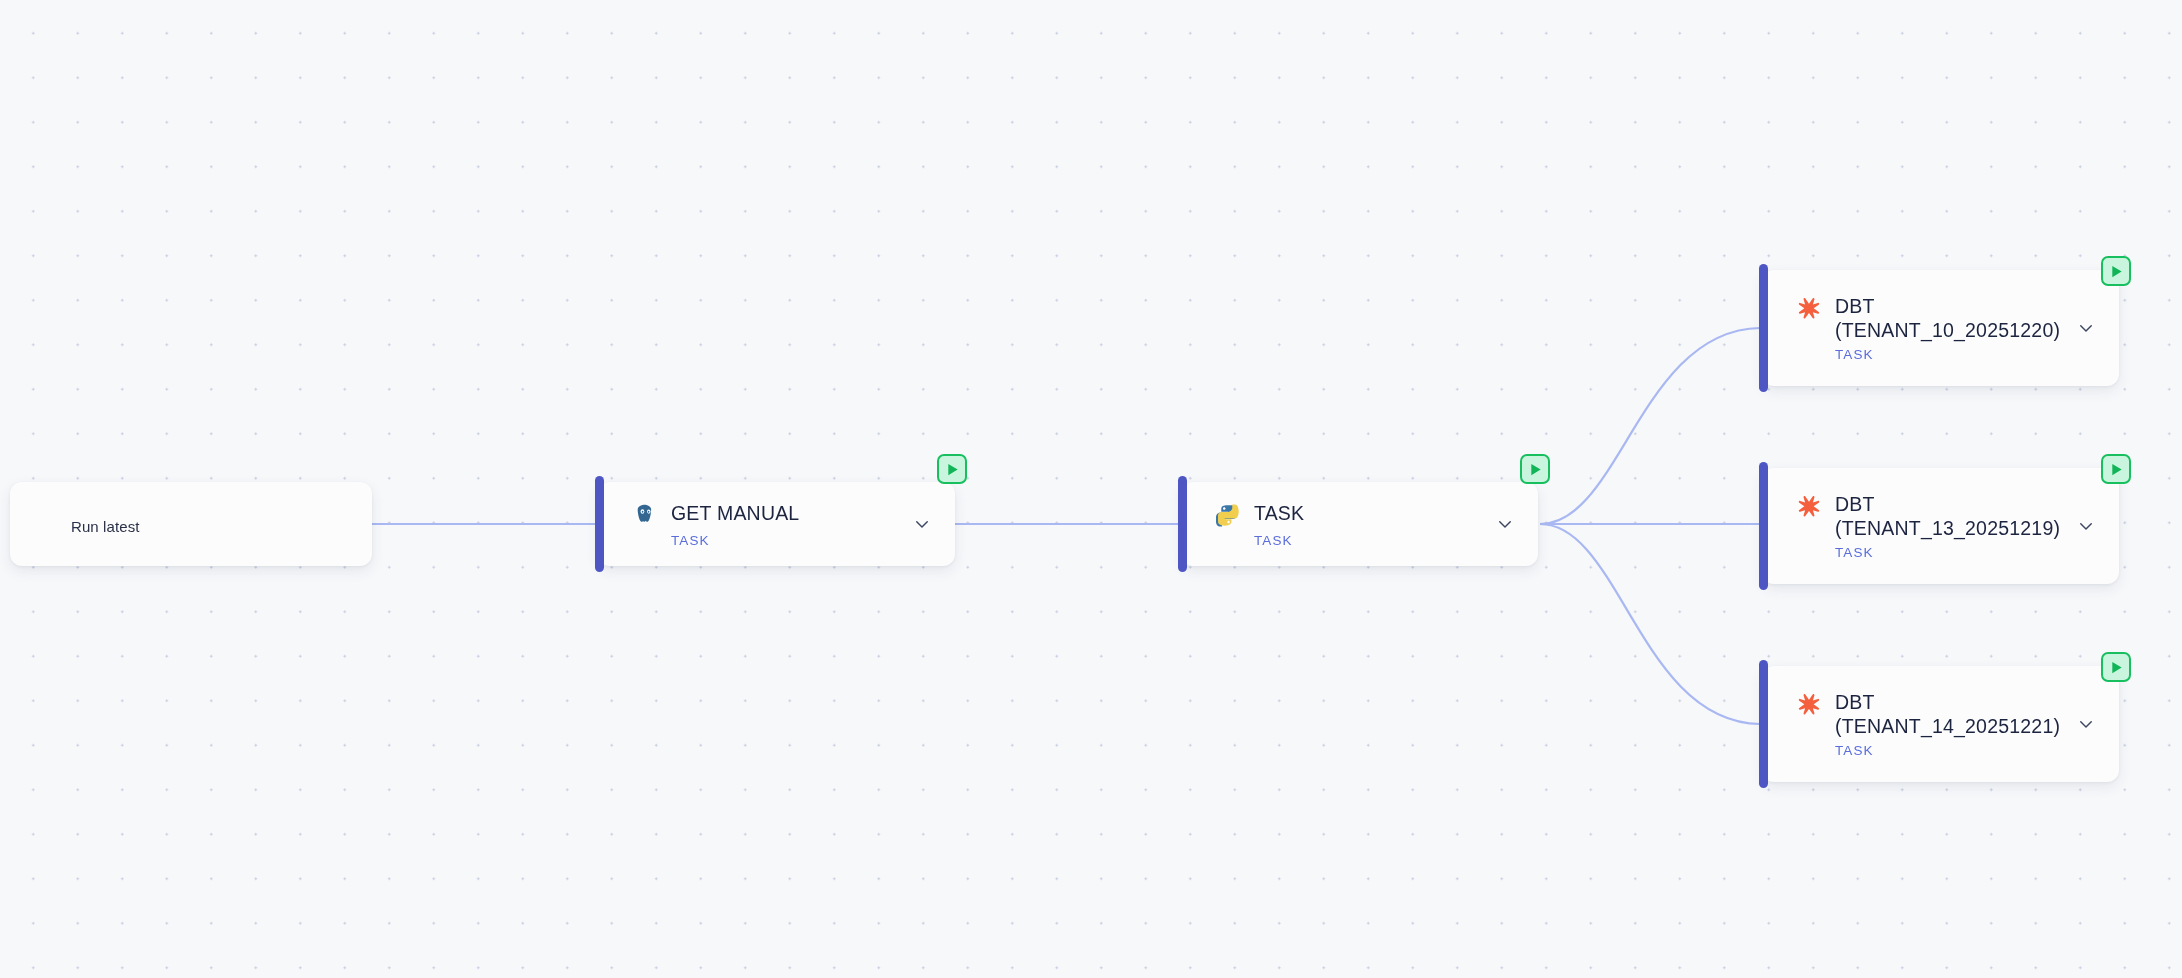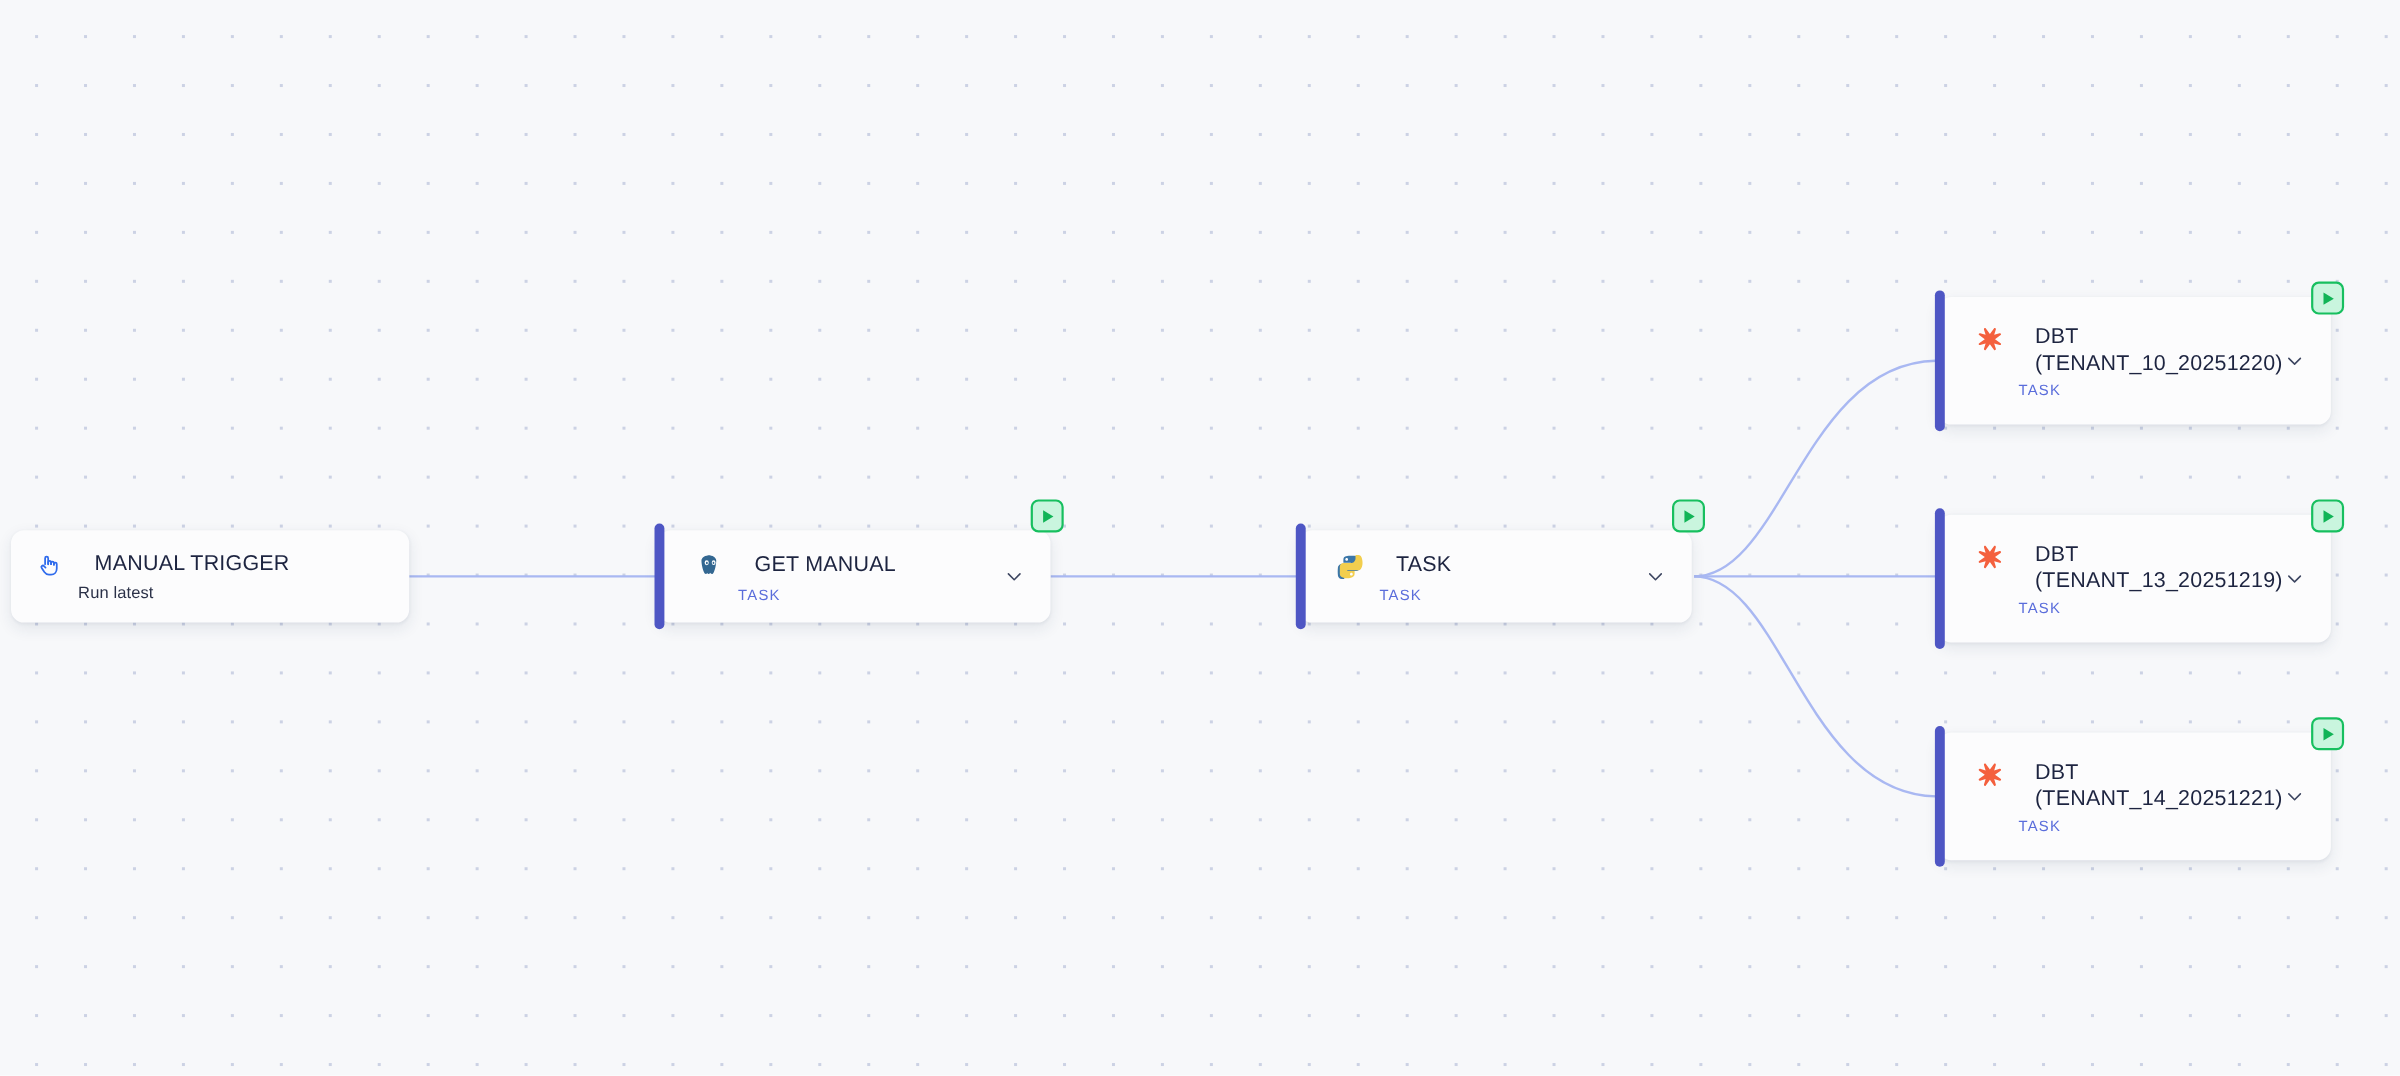--- a/index.html
+++ b/index.html
@@ -57,21 +57,21 @@
     bottom: -6px;
     width: 9px;
     border-radius: 5px;
     background: #4e56c4;
     z-index: 4;
   }
 
   .row {
     display: flex;
     align-items: flex-start;
-    gap: 28px;
+    gap: 13px;
   }
   .icon-slot {
     width: 26px;
     height: 26px;
     flex: 0 0 26px;
     display: flex;
     align-items: center;
     justify-content: center;
     margin-top: 1px;
   }
@@ -142,33 +142,20 @@
       <path d="M 372 524 L 596 524"></path>
       <path d="M 955 524 L 1180 524"></path>
       <path d="M 1540 524 C 1620 524 1640 330 1760 328"></path>
       <path d="M 1540 524 L 1760 524"></path>
       <path d="M 1540 524 C 1620 524 1640 722 1760 724"></path>
     </g>
   </svg>
 
   <div class="node no-accent" style="left:10px; top:482px; width:362px; height:84px;">
     <div class="node-card">
-      <div class="row">
-        <span class="icon-slot">
-          <svg width="24" height="24" viewBox="0 0 24 24" fill="none" stroke="#2f6bec" stroke-width="1.6" stroke-linecap="round" stroke-linejoin="round">
-            <path d="M8 11V5.4a1.4 1.4 0 0 1 2.8 0V11"></path>
-            <path d="M10.8 10.6V9.2a1.3 1.3 0 0 1 2.6 0v1.6"></path>
-            <path d="M13.4 10.9V9.8a1.3 1.3 0 0 1 2.6 0v1.5"></path>
-            <path d="M16 11.3v-0.6a1.3 1.3 0 0 1 2.6 0v4.1c0 3.1-2.1 5.6-5.2 5.6h-1.9c-2.1 0-3.2-1-4.2-2.4l-2.4-3.6a1.35 1.35 0 0 1 2.1-1.7L8.4 14"></path>
-          </svg>
-        </span>
-        <div class="text-col">
-          <div class="title">MANUAL TRIGGER</div>
-        </div>
-      </div>
       <div class="sub-plain indented">Run latest</div>
     </div>
   </div>
 
   <div class="node" style="left:598px; top:482px; width:357px; height:84px;">
     <span class="accent"></span>
     <div class="node-card">
       <div class="row">
         <span class="icon-slot">
           <svg width="25" height="25" viewBox="0 0 32 32">

